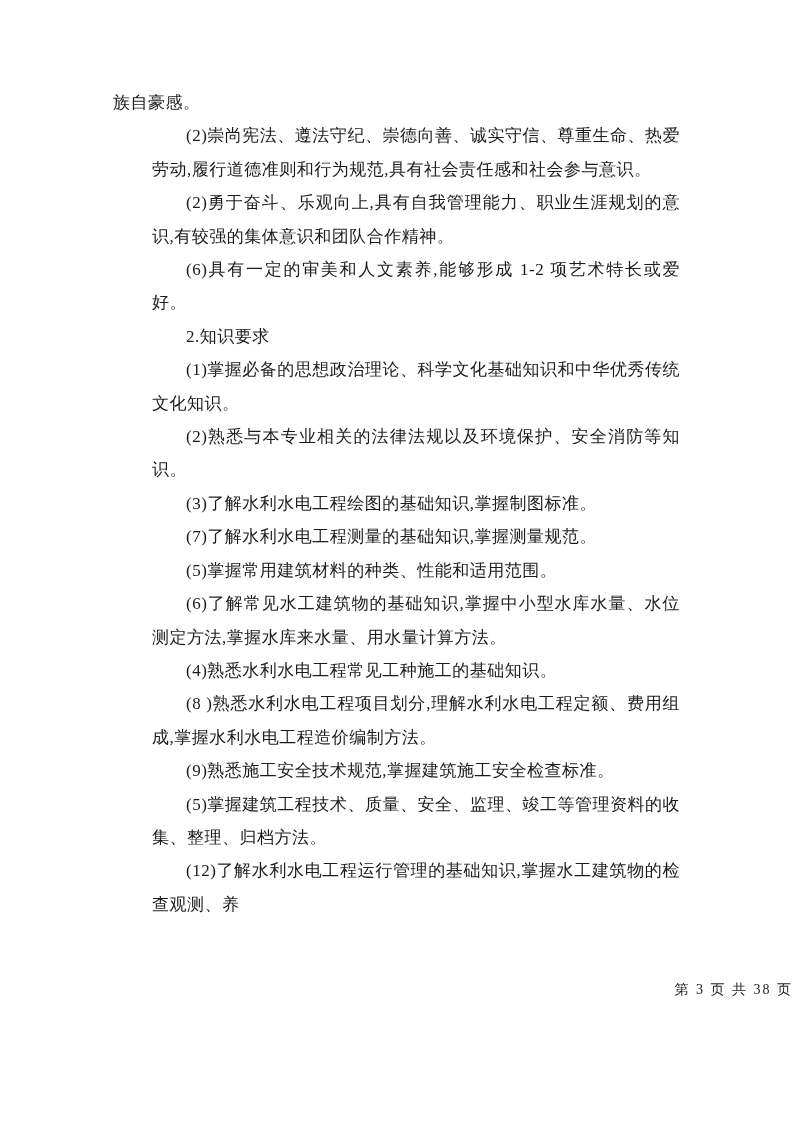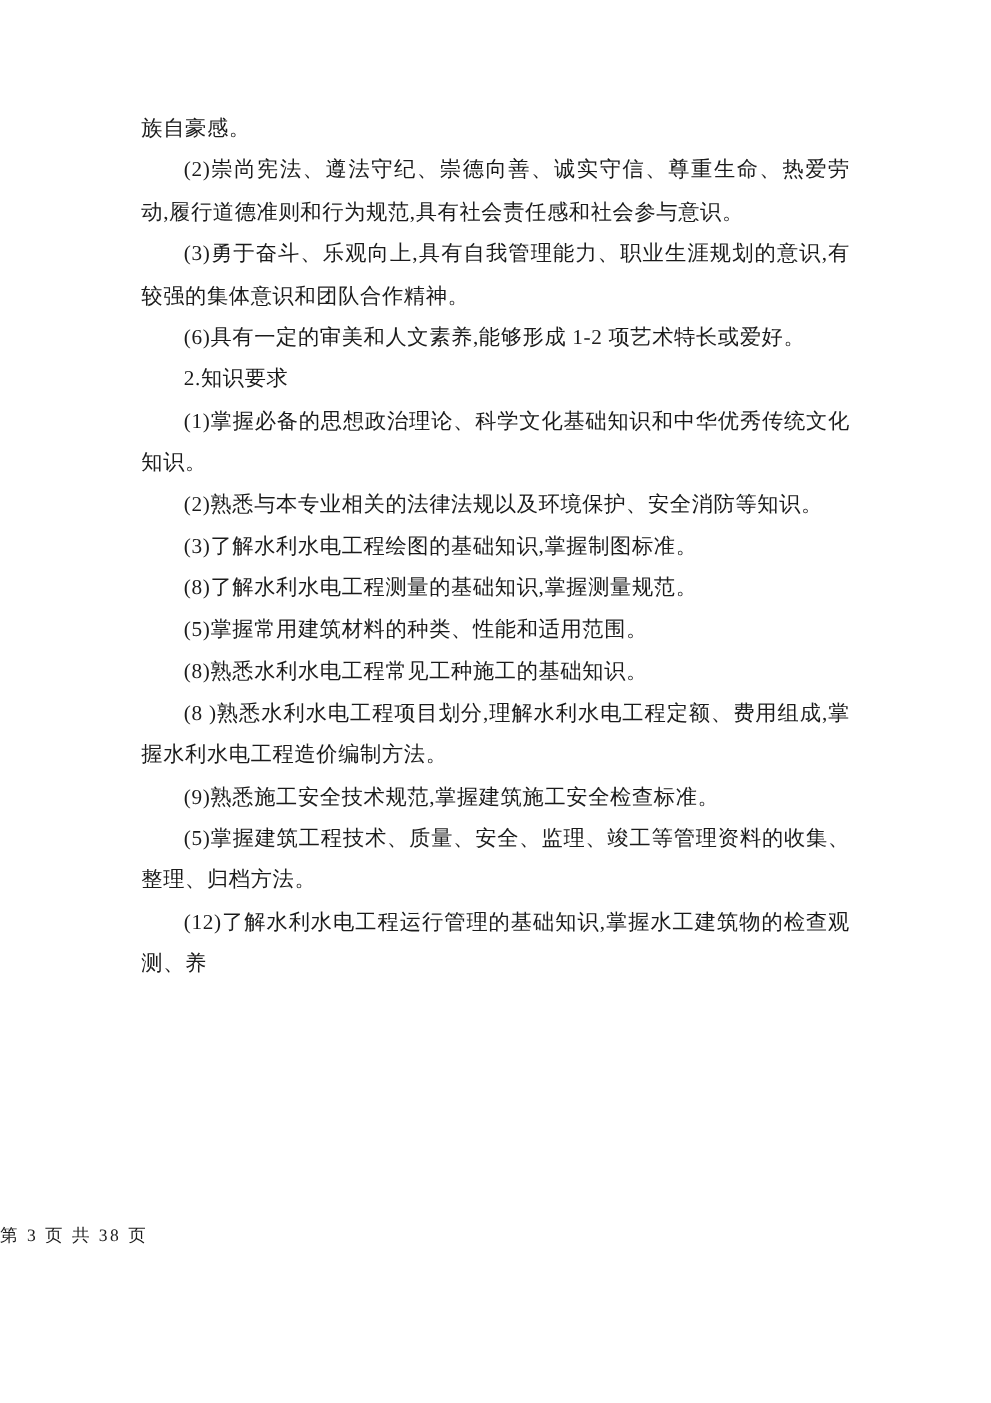--- a/index.html
+++ b/index.html
@@ -26,48 +26,50 @@
     text-align: justify;
     text-justify: inter-ideograph;
     letter-spacing: 0.5px;
   }
   .para {
     margin: 0;
     padding: 0;
   }
   .para.indent {
     text-indent: 2em;
+    margin-left: 39px;
   }
   .footer {
     position: absolute;
     top: 980px;
     left: 0;
     width: 100%;
-    text-align: left;
+    text-align: right;
     font-size: 14px;
     line-height: 20px;
     letter-spacing: 2px;
     color: #1b1b1b;
   }
 </style>
 </head>
 <body>
 
 <div class="page">
   <div class="content">
     <p class="para">族自豪感。</p>
     <p class="para indent">(2)崇尚宪法、遵法守纪、崇德向善、诚实守信、尊重生命、热爱劳动,履行道德准则和行为规范,具有社会责任感和社会参与意识。</p>
-    <p class="para indent">(3)勇于奋斗、乐观向上,具有自我管理能力、职业生涯规划的意识,有较强的集体意识和团队合作精神。</p>
+    <p class="para indent">(2)勇于奋斗、乐观向上,具有自我管理能力、职业生涯规划的意识,有较强的集体意识和团队合作精神。</p>
     <p class="para indent">(6)具有一定的审美和人文素养,能够形成 1-2 项艺术特长或爱好。</p>
     <p class="para indent">2.知识要求</p>
     <p class="para indent">(1)掌握必备的思想政治理论、科学文化基础知识和中华优秀传统文化知识。</p>
     <p class="para indent">(2)熟悉与本专业相关的法律法规以及环境保护、安全消防等知识。</p>
     <p class="para indent">(3)了解水利水电工程绘图的基础知识,掌握制图标准。</p>
-    <p class="para indent">(8)了解水利水电工程测量的基础知识,掌握测量规范。</p>
+    <p class="para indent">(7)了解水利水电工程测量的基础知识,掌握测量规范。</p>
     <p class="para indent">(5)掌握常用建筑材料的种类、性能和适用范围。</p>
-    <p class="para indent">(8)熟悉水利水电工程常见工种施工的基础知识。</p>
+    <p class="para indent">(6)了解常见水工建筑物的基础知识,掌握中小型水库水量、水位测定方法,掌握水库来水量、用水量计算方法。</p>
+    <p class="para indent">(4)熟悉水利水电工程常见工种施工的基础知识。</p>
     <p class="para indent">(8 )熟悉水利水电工程项目划分,理解水利水电工程定额、费用组成,掌握水利水电工程造价编制方法。</p>
     <p class="para indent">(9)熟悉施工安全技术规范,掌握建筑施工安全检查标准。</p>
     <p class="para indent">(5)掌握建筑工程技术、质量、安全、监理、竣工等管理资料的收集、整理、归档方法。</p>
     <p class="para indent">(12)了解水利水电工程运行管理的基础知识,掌握水工建筑物的检查观测、养</p>
   </div>
   <div class="footer">第 3 页 共 38 页</div>
 </div>
 
 </body></html>

